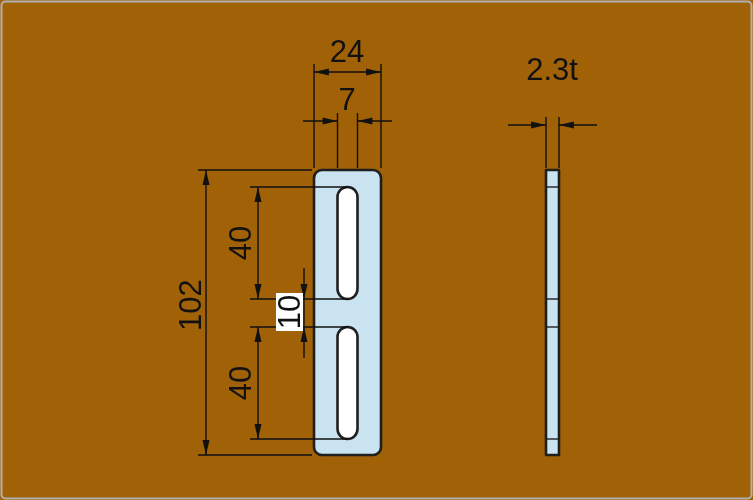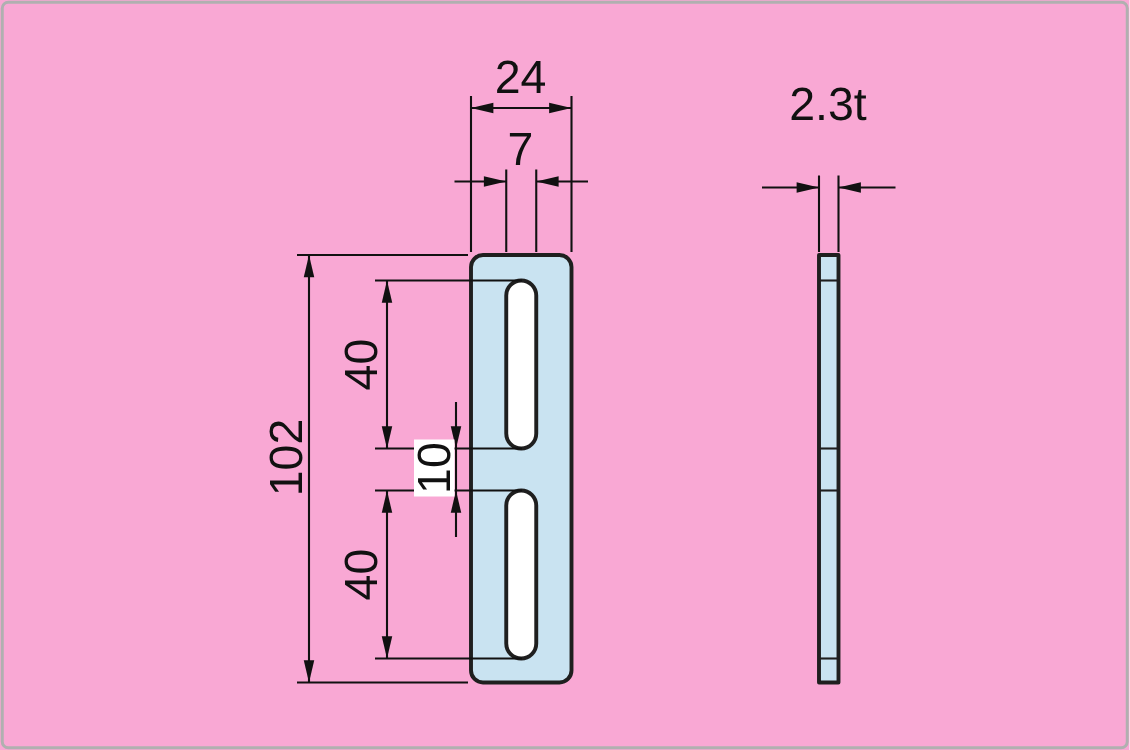--- a/index.html
+++ b/index.html
@@ -4,21 +4,21 @@
 <style>
   html, body {
     margin: 0;
     padding: 0;
     background: #ffffff;
   }
   .page {
     position: relative;
     width: 753px;
     height: 500px;
-    background: #f9a8d4;
+    background: #a16207;
     overflow: hidden;
     font-family: "Liberation Sans", sans-serif;
   }
   .page svg {
     position: absolute;
     left: 0;
     top: 0;
   }
   svg text {
     font-family: "Liberation Sans", sans-serif;

